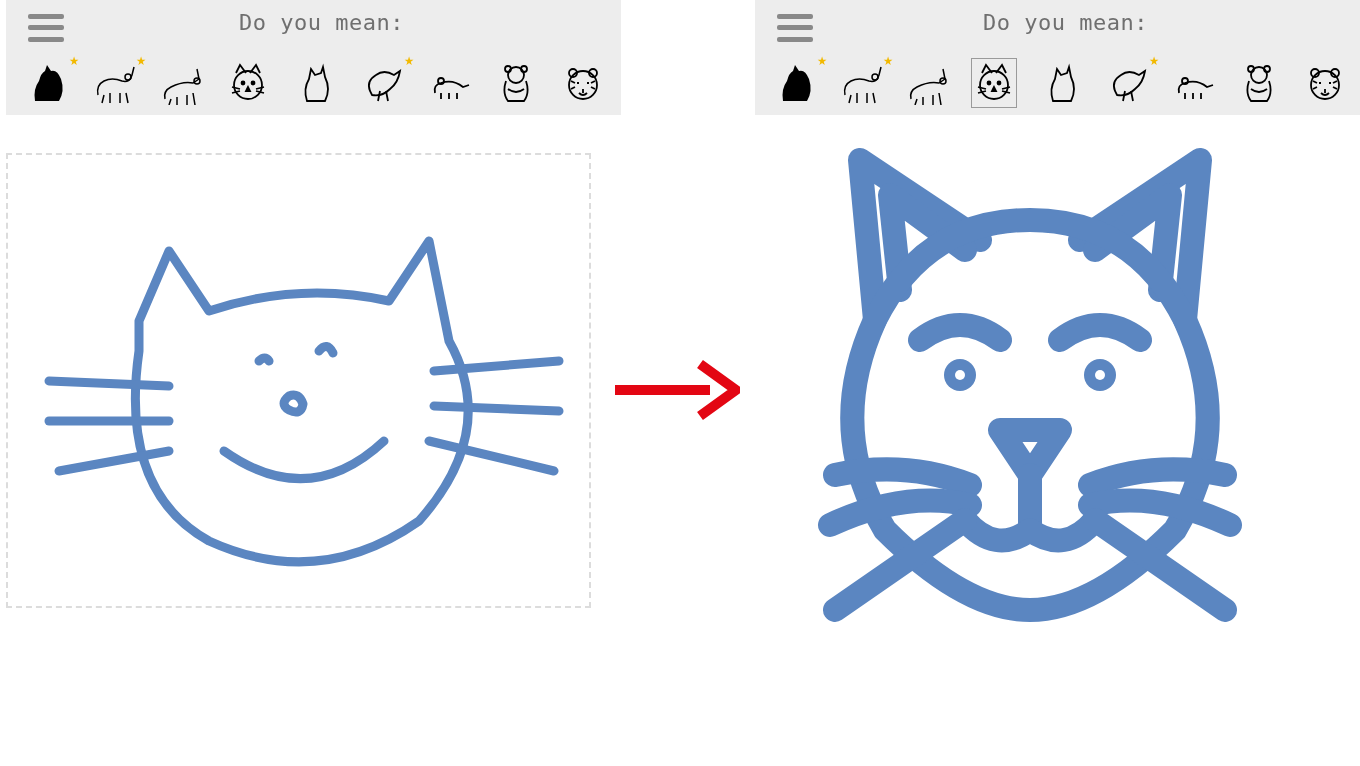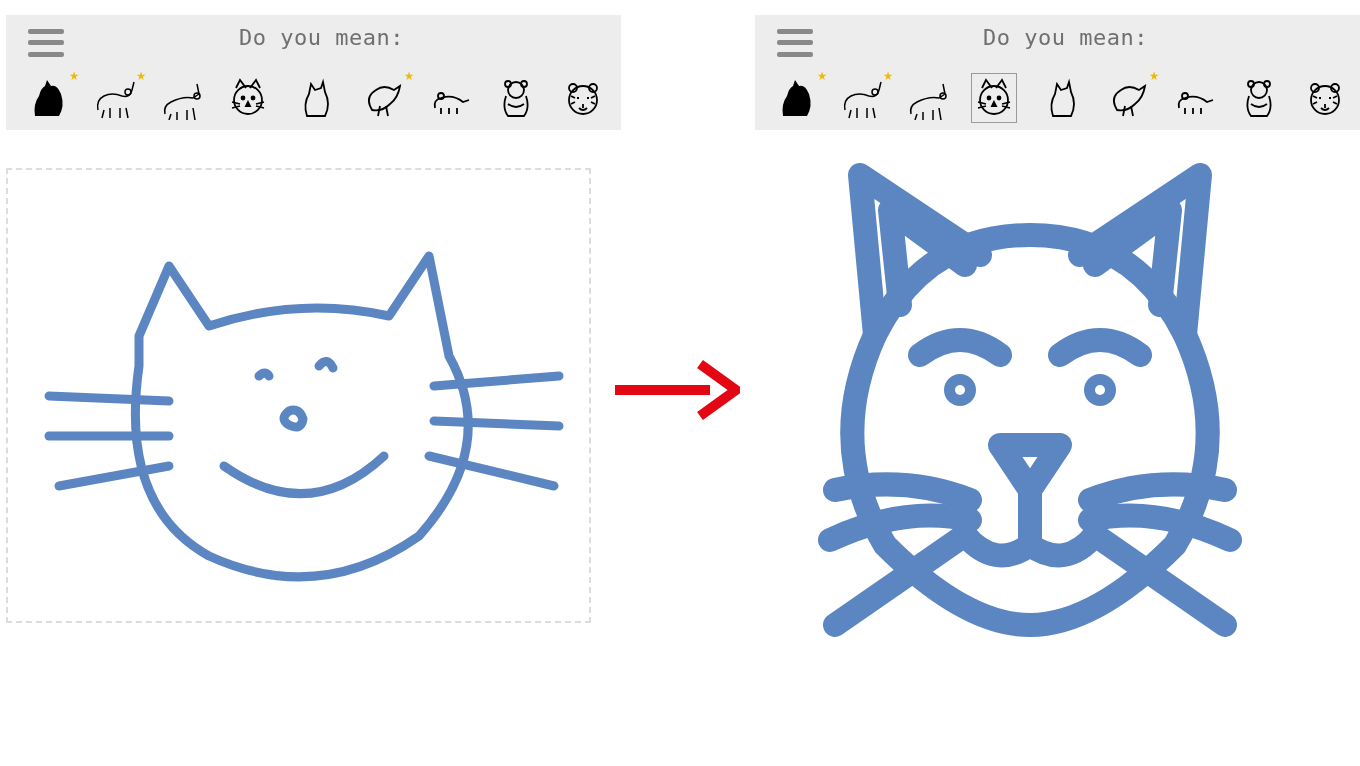--- a/index.html
+++ b/index.html
@@ -7,21 +7,21 @@
     margin: 0;
     font-family: Menlo, Consolas, monospace;
     background: #fff;
     width: 1360px;
     height: 766px;
     overflow: hidden;
     position: relative;
   }
   .panel {
     position: absolute;
-    top: 15px;
+    top: 0;
   }
   .panel.left { left: 6px; width: 615px; }
   .panel.right { left: 755px; width: 605px; }
 
   .toolbar {
     background: #ededed;
     height: 115px;
     position: relative;
     display: flex;
     flex-direction: column;

